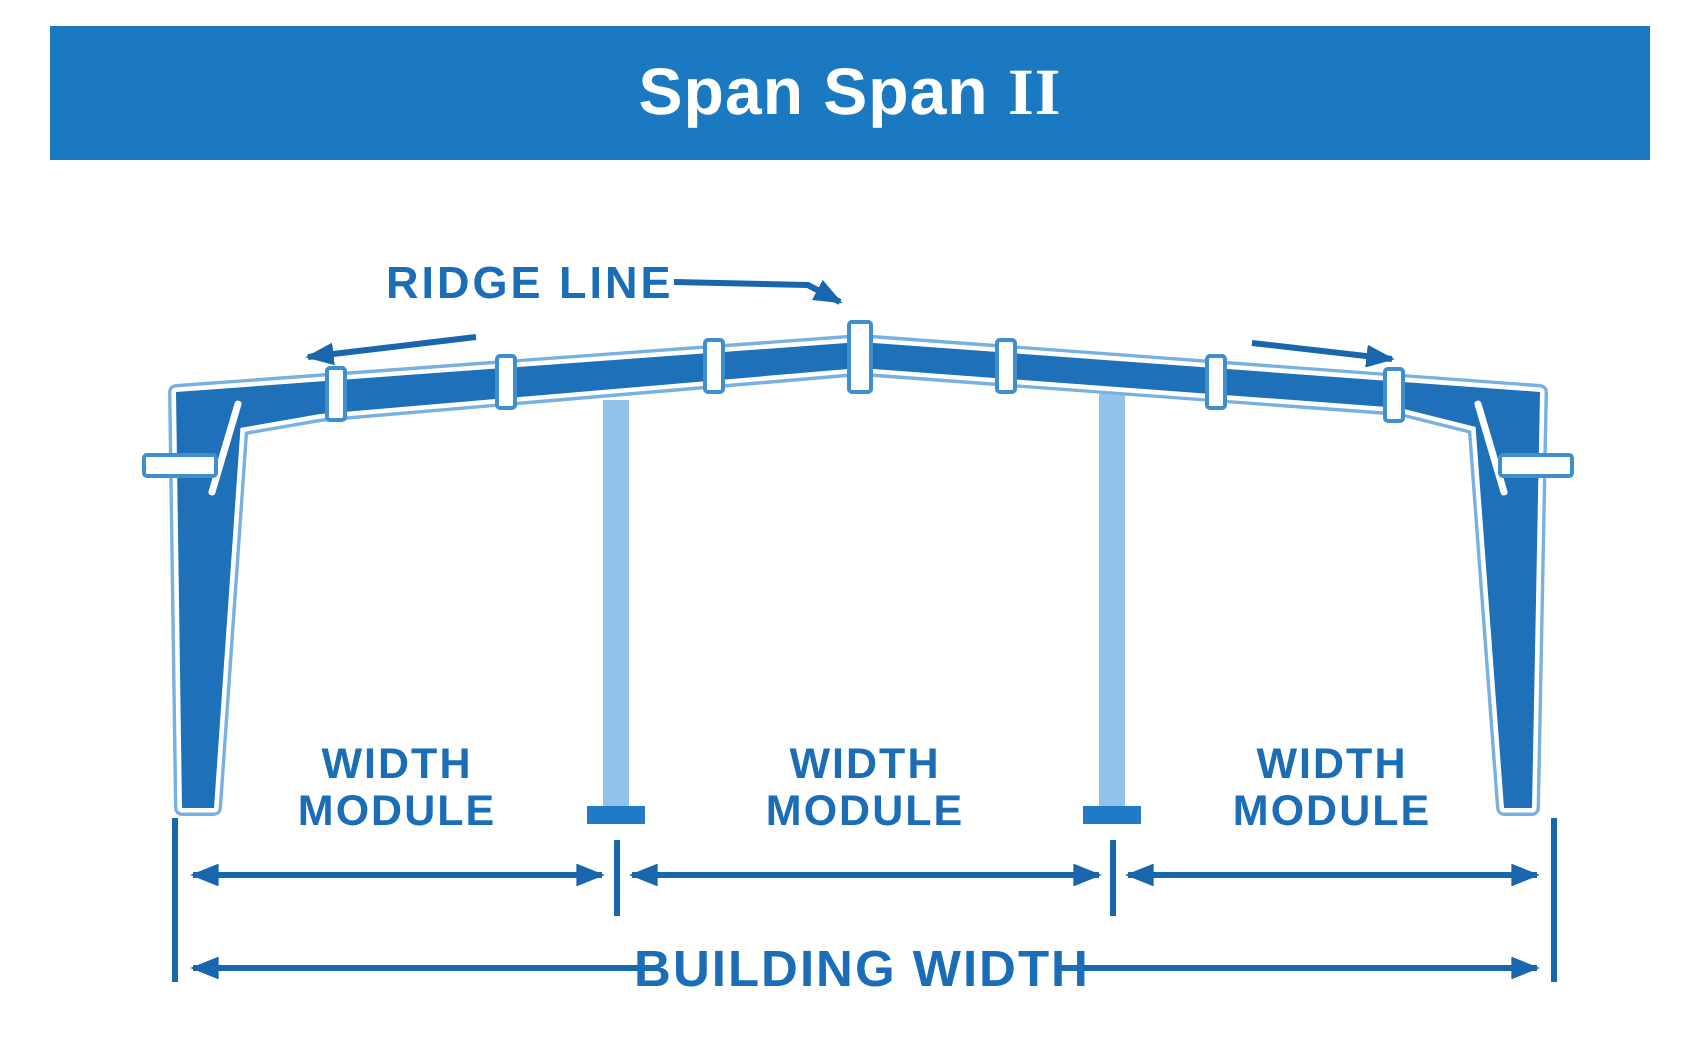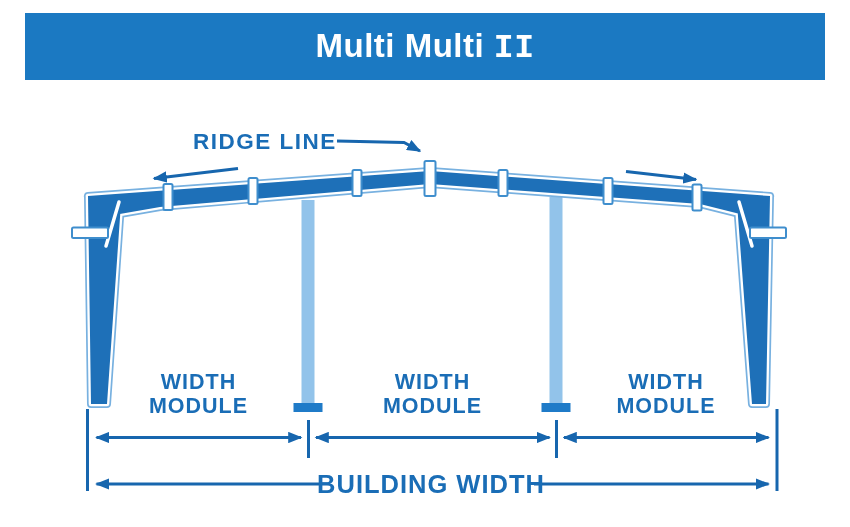--- a/index.html
+++ b/index.html
@@ -9,41 +9,41 @@
   }
   .header {
     position:absolute; left:25px; top:13px; width:800px; height:67px;
     background:var(--header_bg,#1b79c2);
     display:flex; align-items:center; justify-content:center;
   }
   .title {
     color:var(--header_text,#ffffff); font-size:33px; font-weight:bold;
     letter-spacing:0.5px; white-space:pre;
   }
-  .title .serif { font-family:Liberation Mono, monospace; }
+  .title .serif { font-family:Liberation Serif, serif; }
   svg.diagram { position:absolute; left:0; top:0; }
 
   .frame-outline { fill:none; stroke:var(--frame_outline,#78b1e0); stroke-width:8; stroke-linejoin:round; }
   .frame-white   { fill:none; stroke:#ffffff; stroke-width:4.6; stroke-linejoin:round; }
   .frame-fill    { fill:var(--frame_fill,#1e70b8); stroke:none; }
   .joint         { stroke:#ffffff; stroke-width:3.5; stroke-linecap:round; }
   .clip          { fill:#ffffff; stroke:var(--clip_outline,#3f8ecd); stroke-width:2; }
   .icol          { fill:var(--interior_column,#92c3ea); }
   .bplate        { fill:var(--base_plate,#1f7bc8); }
   .dim           { stroke:var(--line,#1766ae); stroke-width:3; fill:none; }
   .mk            { fill:var(--line,#1766ae); }
   .lbl           { fill:var(--text,#1a6db6); font-weight:bold; font-family:"Liberation Sans",sans-serif; }
 </style>
 </head>
 <body>
 
 <div class="page">
 
   <div class="header">
-    <div class="title"><span>Multi Multi</span><span> </span><span class="serif">II</span></div>
+    <div class="title"><span>Span Span</span><span> </span><span class="serif">II</span></div>
   </div>
 
   <svg class="diagram" width="850" height="527" viewBox="0 0 850 527">
     <defs>
       <marker id="arr" viewBox="0 0 10 8" refX="9" refY="4" markerWidth="4.8" markerHeight="3.8" orient="auto-start-reverse">
         <path d="M0,0 L10,4 L0,8 Z" class="mk"></path>
       </marker>
     </defs>
 
     <g>

